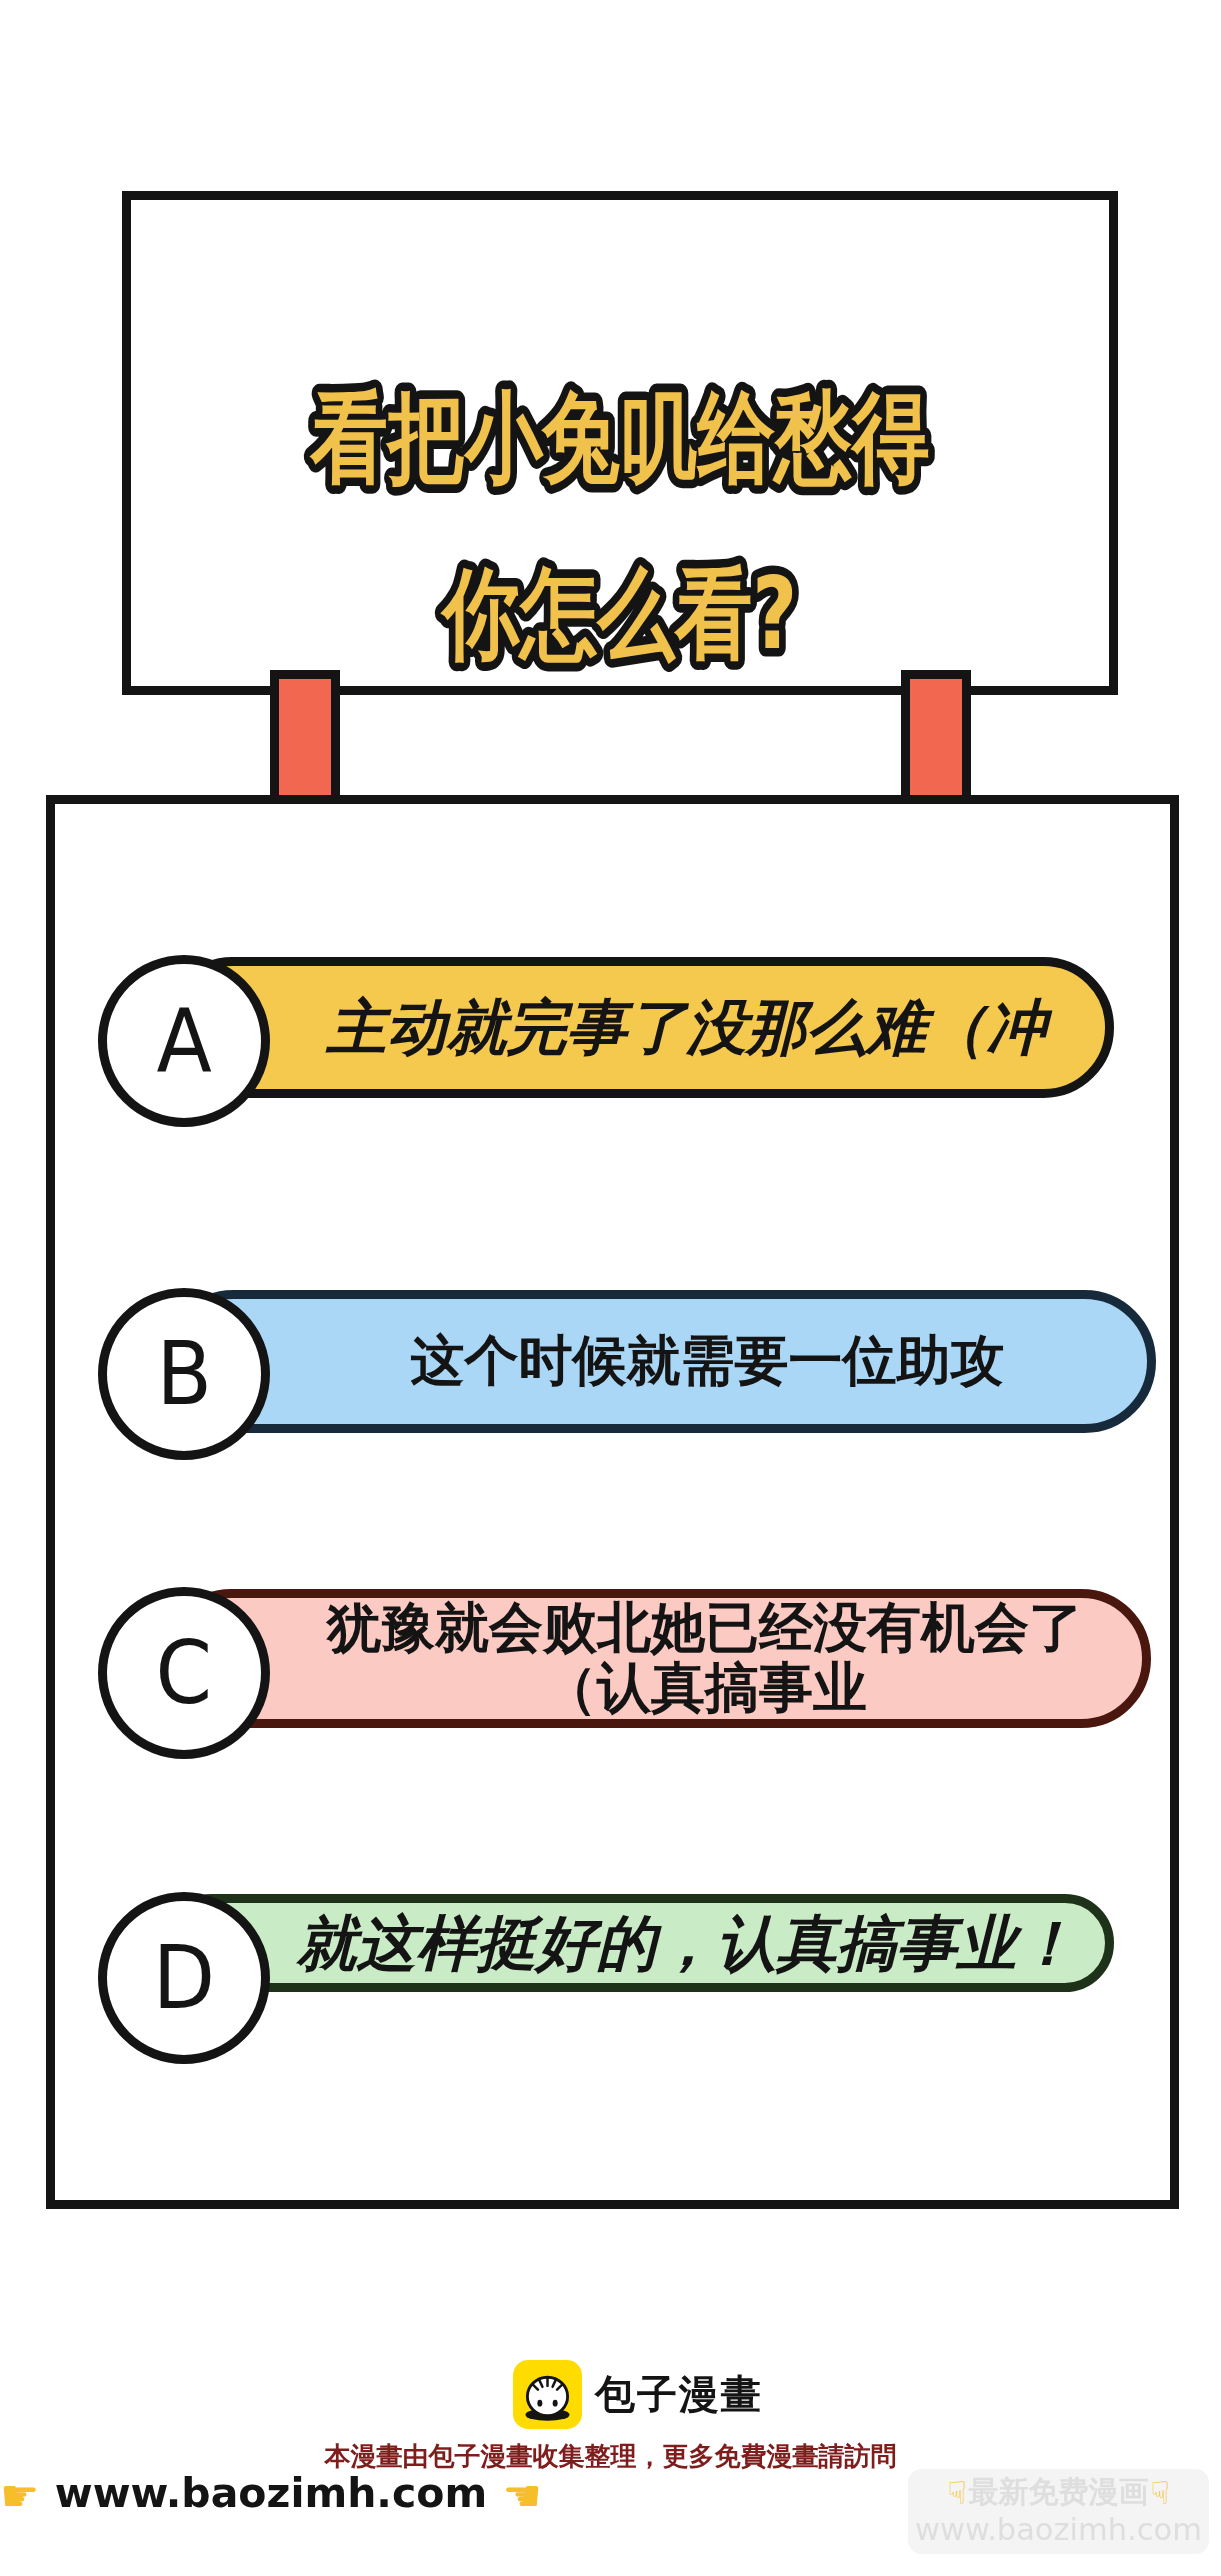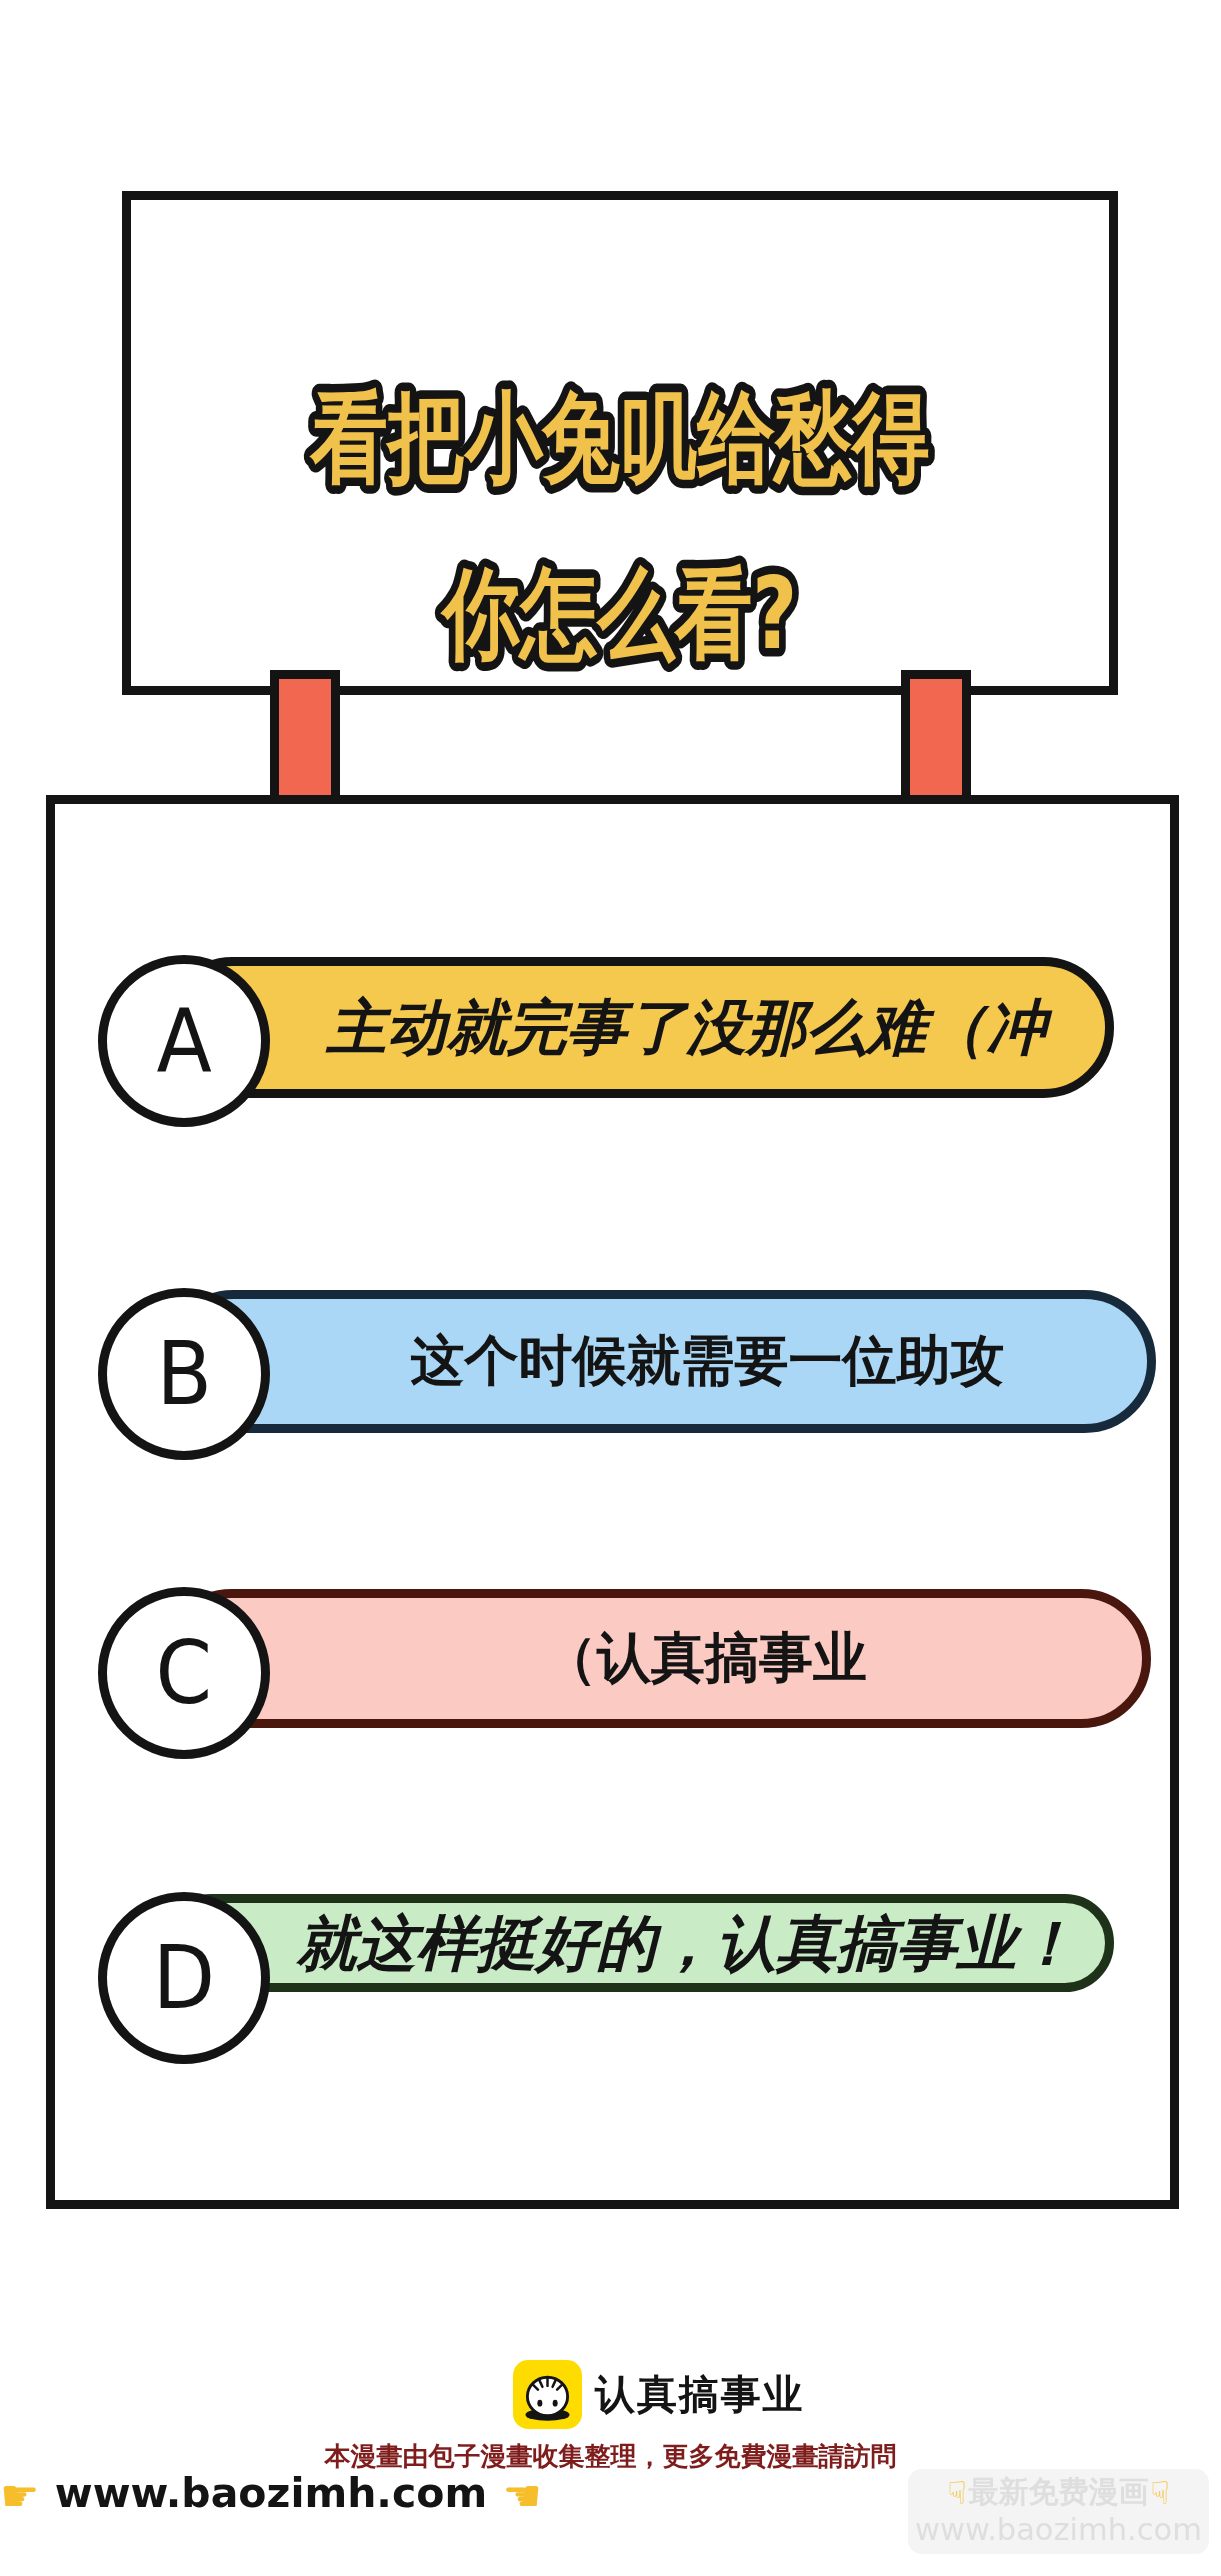--- a/index.html
+++ b/index.html
@@ -124,20 +124,21 @@
       </div>
     </div>
     <div class="badge">
       <span class="letter">B</span>
     </div>
   </div>
 
   <div class="option opt-c two" style="--fill: #FBCAC3; --border: #4A170F;">
     <div class="pill">
       <div class="pill-text">
+        <div class="line">犹豫就会败北她已经没有机会了</div>
         <div class="line">（认真搞事业</div>
       </div>
     </div>
     <div class="badge">
       <span class="letter">C</span>
     </div>
   </div>
 
   <div class="option opt-d one" style="--fill: #C9EBC5; --border: #1E3119;">
     <div class="pill">
@@ -153,21 +154,21 @@
 
   <div class="logo">
     <svg width="69" height="69" viewBox="0 0 72 72">
       <ellipse cx="36" cy="57" rx="23" ry="6.5" fill="#141414"></ellipse>
       <ellipse cx="36" cy="38" rx="21" ry="20" fill="#ffffff" stroke="#141414" stroke-width="3"></ellipse>
       <path d="M36 19 l0 8 M27.5 21 l3.2 7 M44.5 21 l-3.2 7 M21 26 l5 5 M51 26 l-5 5" stroke="#141414" stroke-width="2.6" fill="none" stroke-linecap="round"></path>
       <ellipse cx="28" cy="45" rx="2.6" ry="3.6" fill="#141414"></ellipse>
       <ellipse cx="44" cy="45" rx="2.6" ry="3.6" fill="#141414"></ellipse>
     </svg>
   </div>
-  <div class="brand">认真搞事业</div>
+  <div class="brand">包子漫畫</div>
   <div class="notice">本漫畫由包子漫畫收集整理，更多免費漫畫請訪問</div>
   <div class="url-line"><span class="hand l">☛</span><span>www.baozimh.com</span><span class="hand r">☚</span></div>
 
   <div class="watermark">
     <div class="wm-line1"><span class="hand">☟</span><span>最新免费漫画</span><span class="hand">☟</span></div>
     <div class="wm-line2">www.baozimh.com</div>
   </div>
 
 </div>
 

